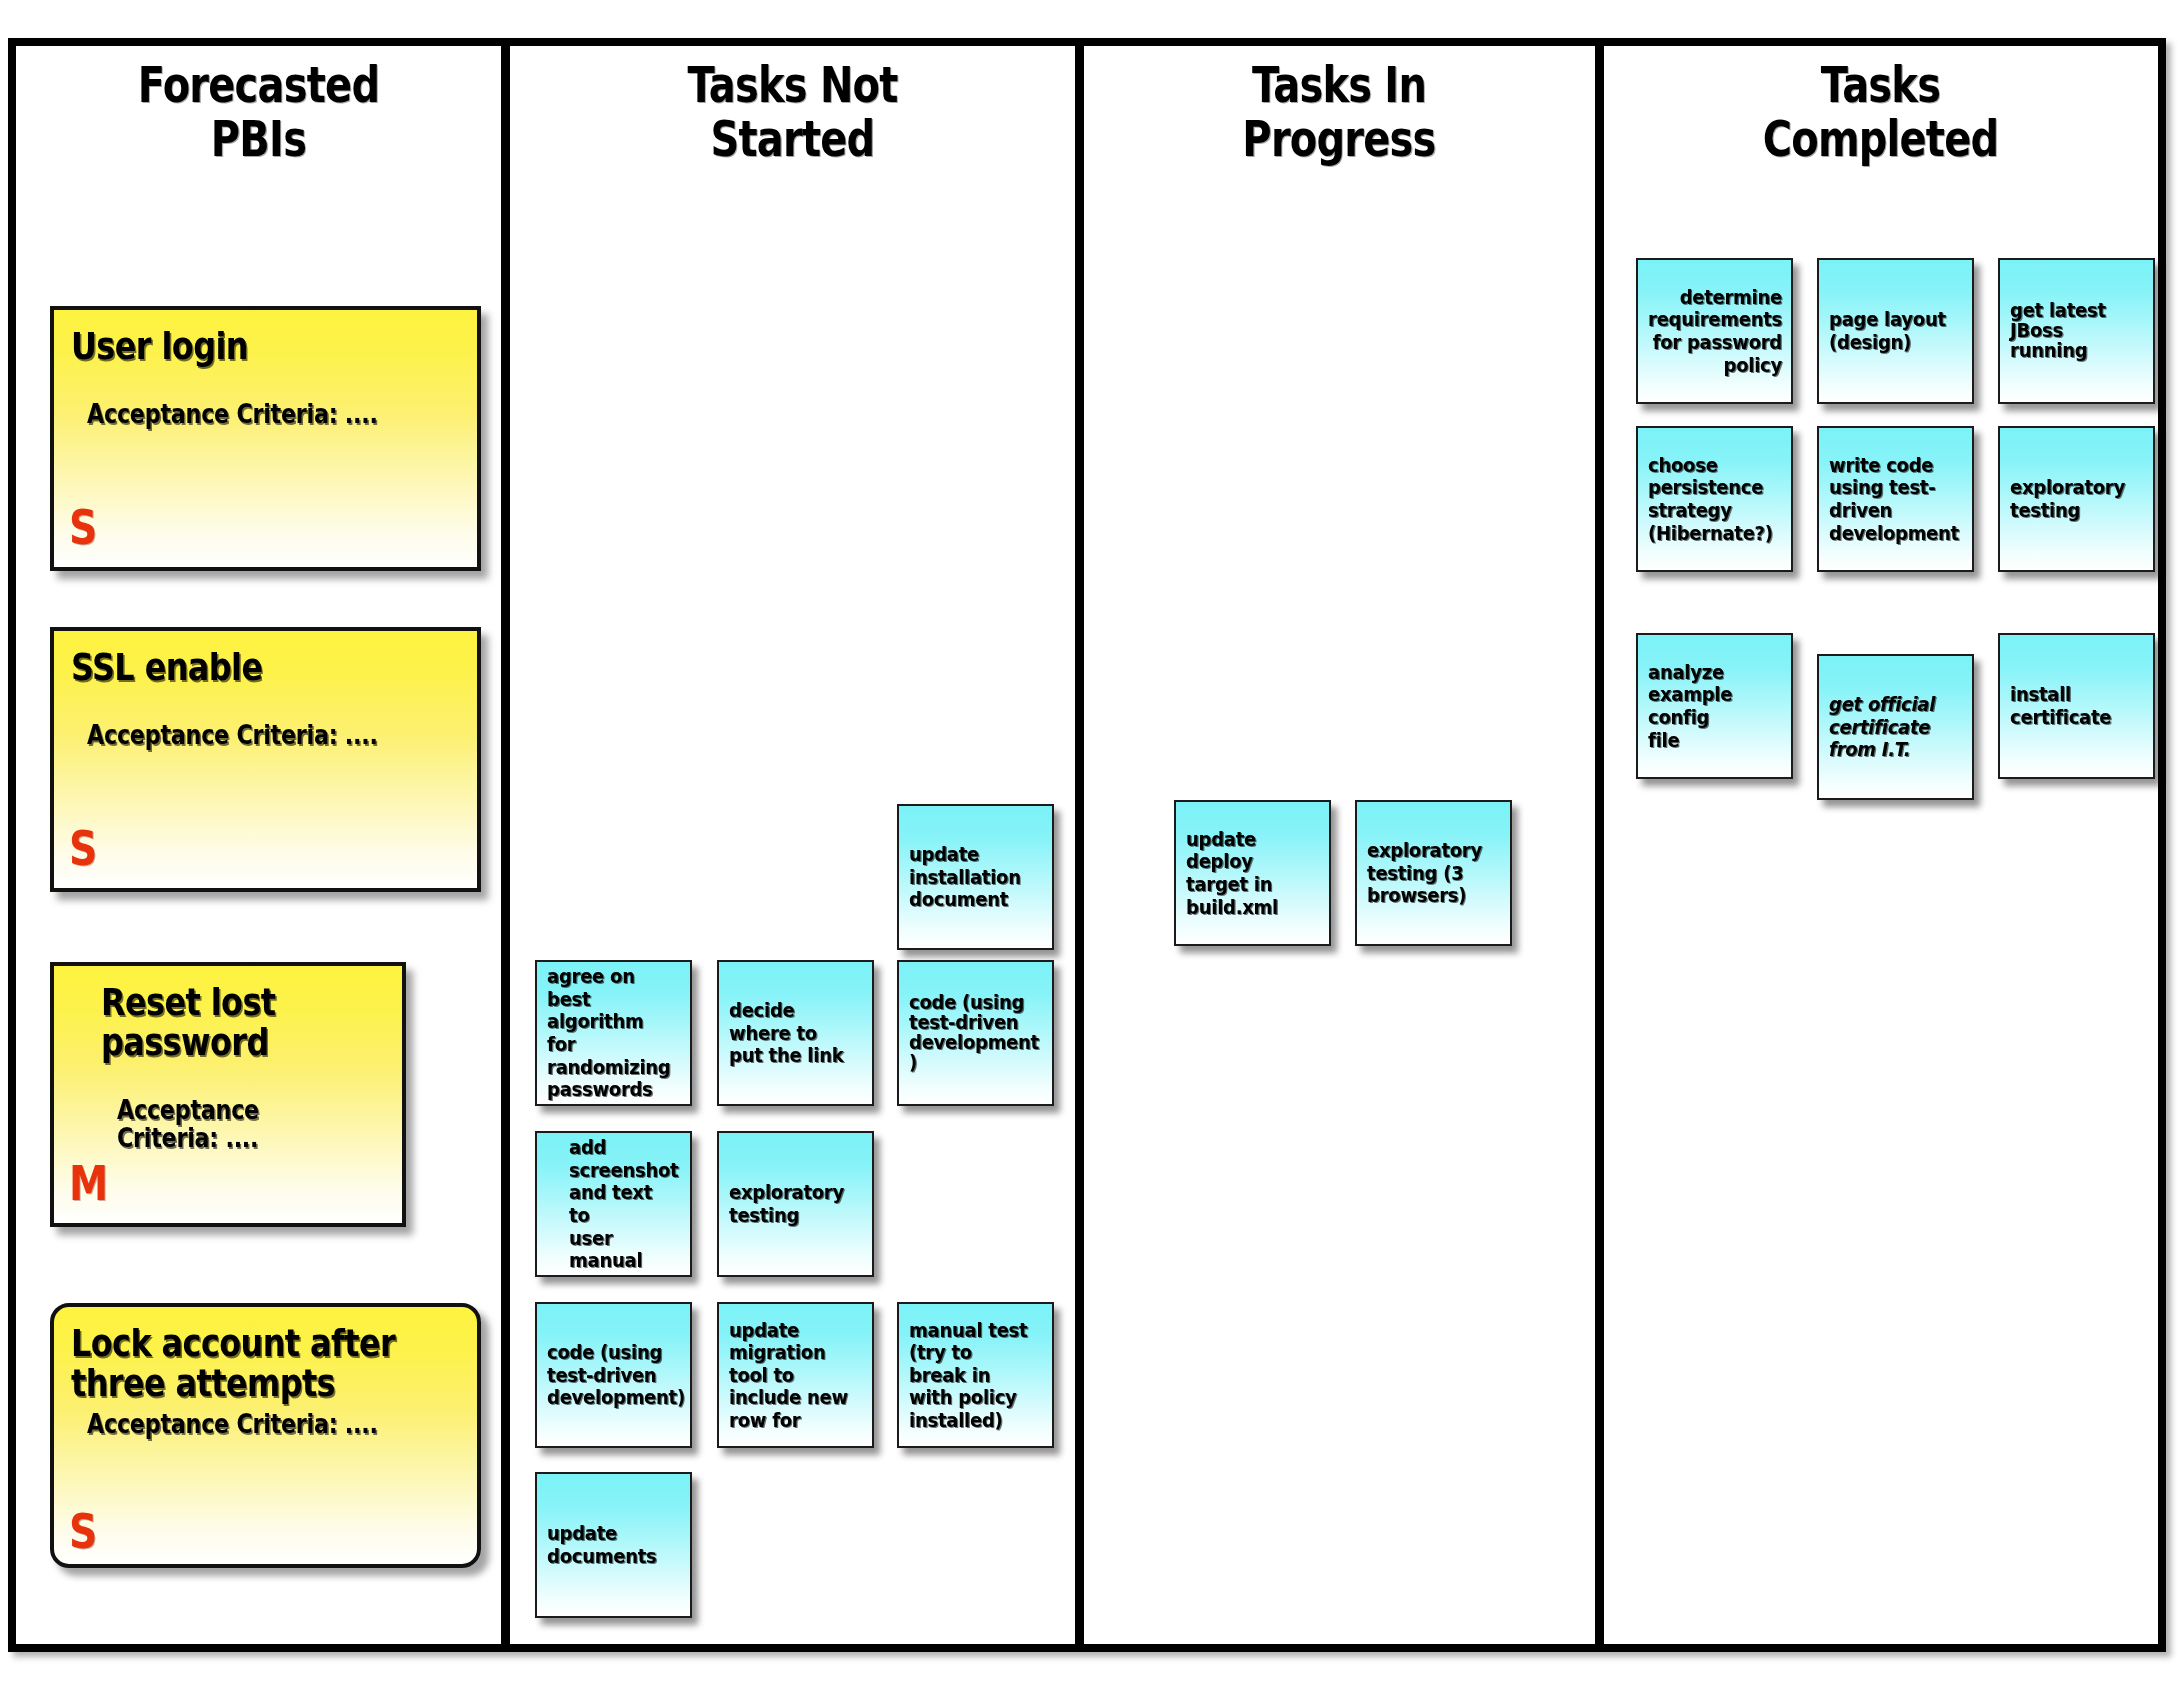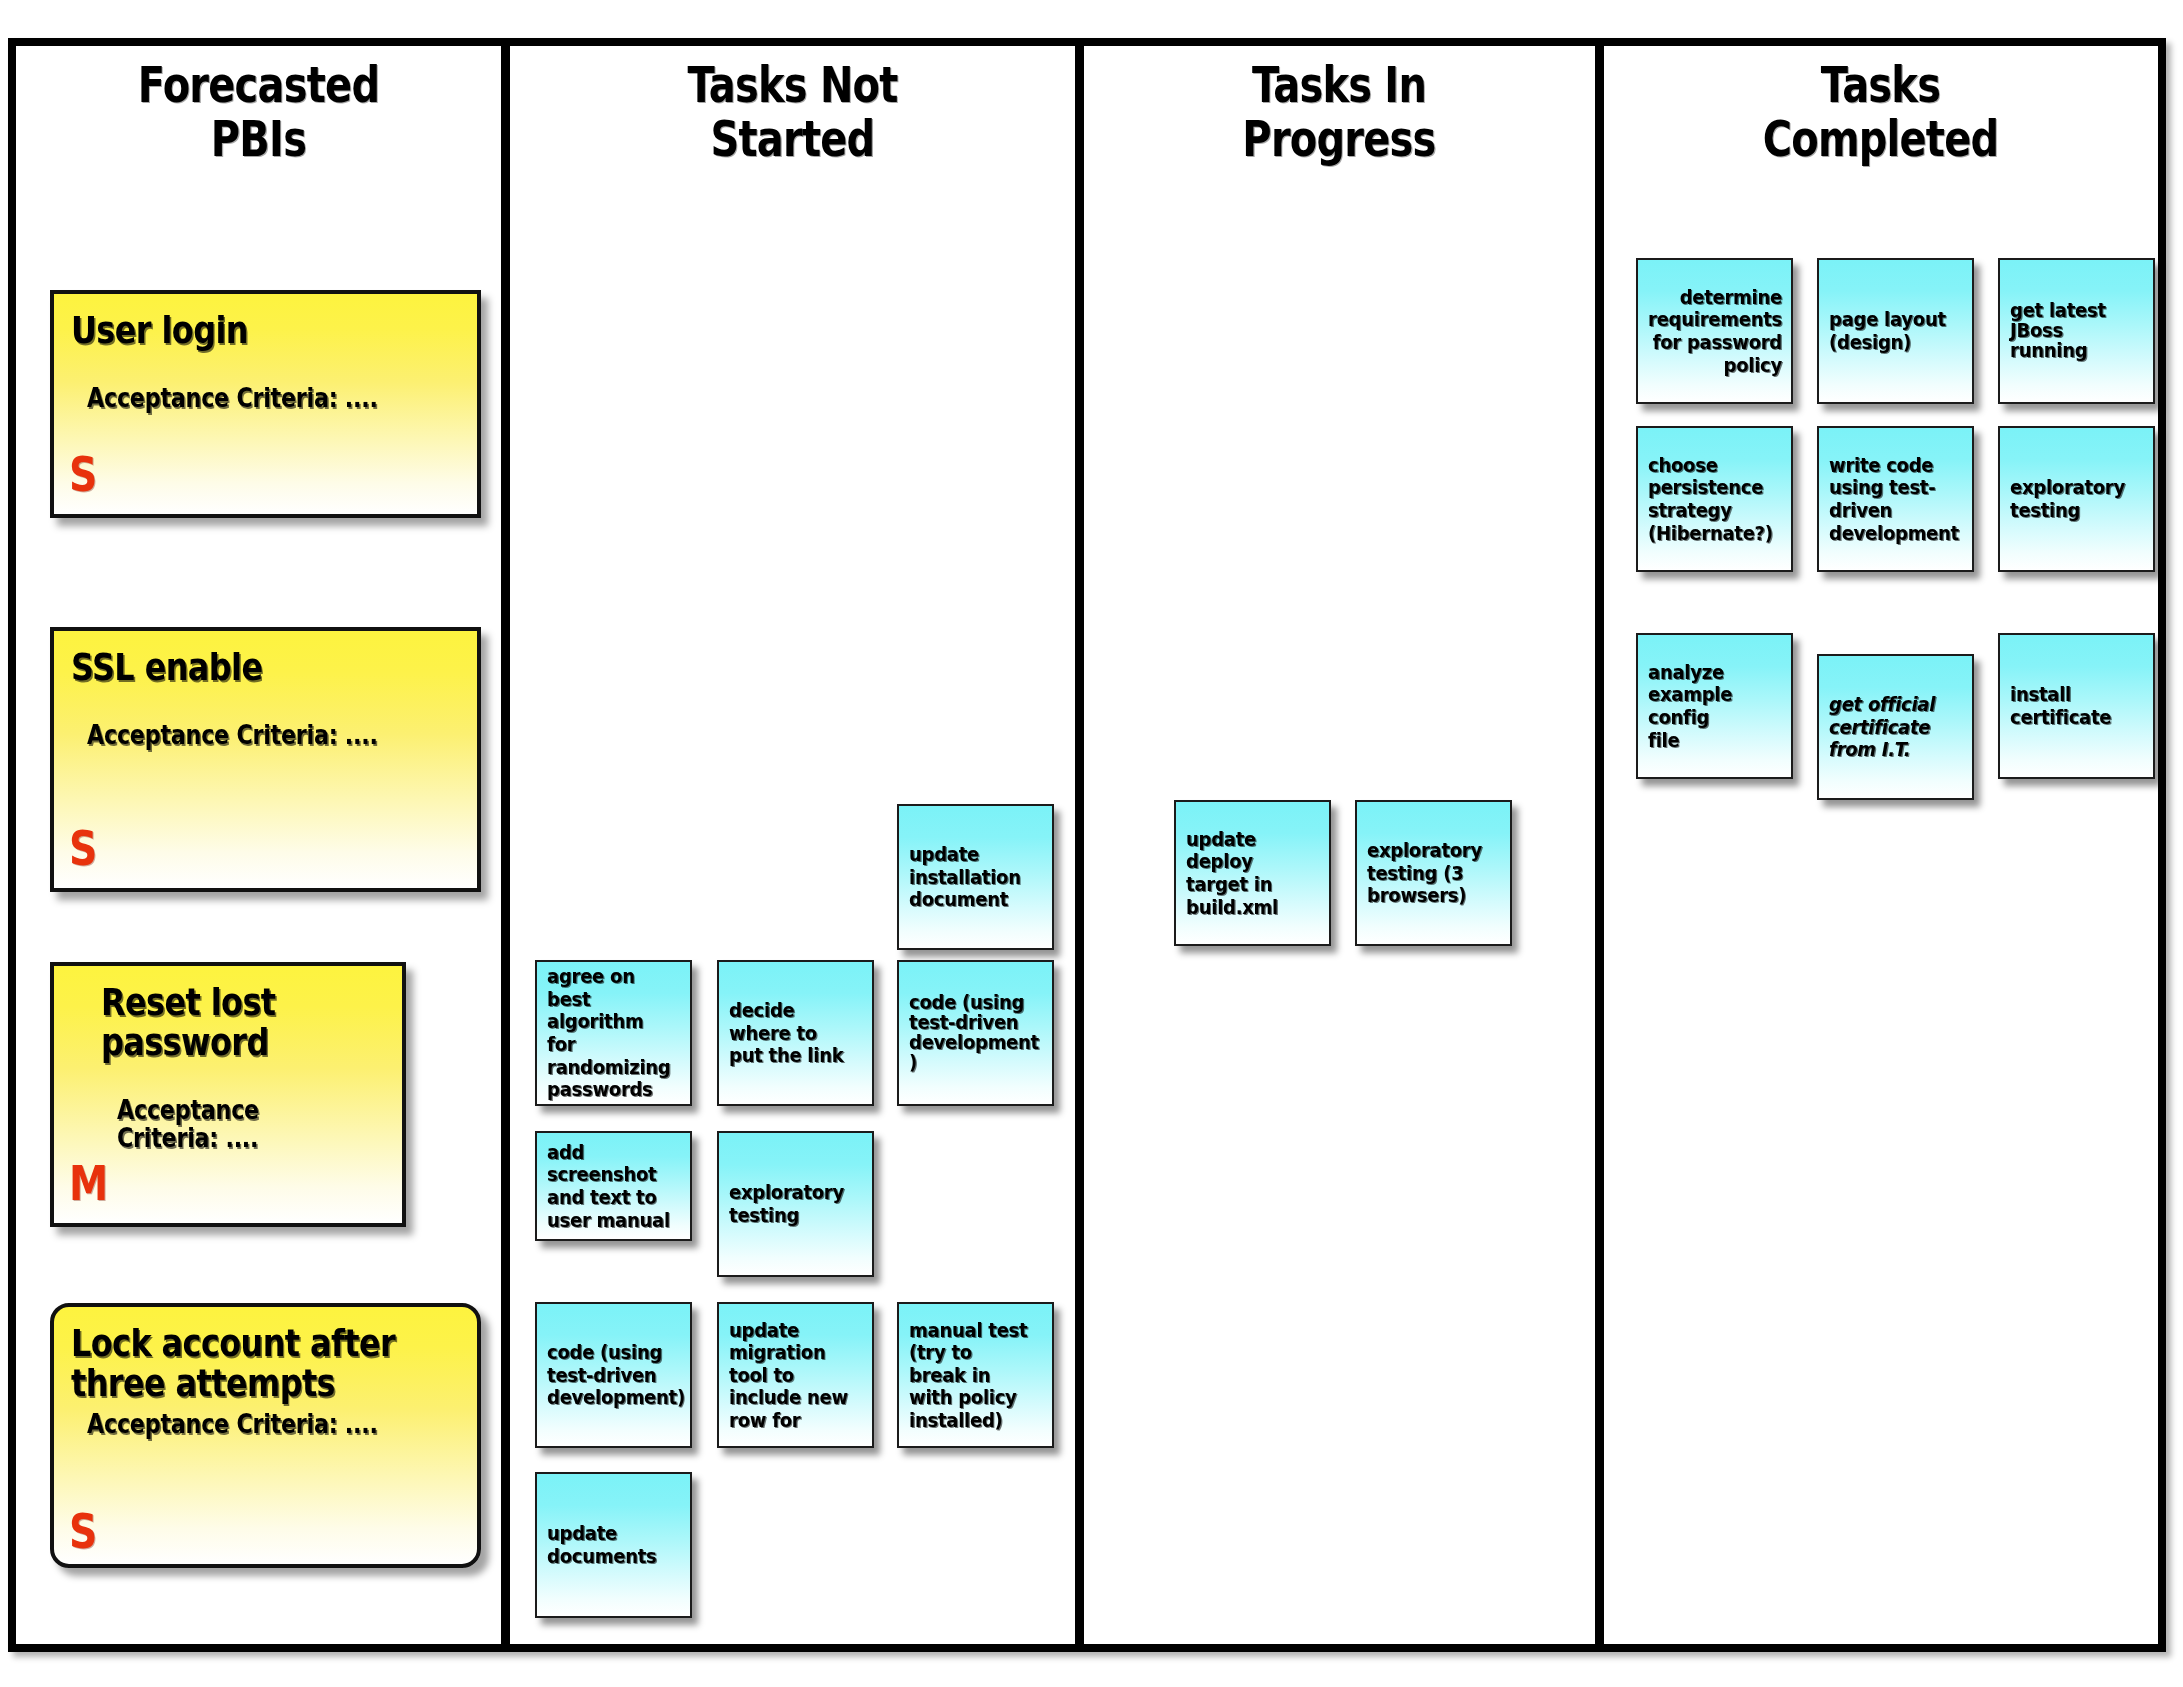--- a/index.html
+++ b/index.html
@@ -151,21 +151,21 @@
 
   <div class="col-header" style="left:494px;  top:12px; width:565px;">Tasks Not
 Started</div>
 
   <div class="col-header" style="left:1067px; top:12px; width:512px;">Tasks In
 Progress</div>
 
   <div class="col-header" style="left:1588px; top:12px; width:553px;">Tasks
 Completed</div>
 
-  <div class="note pbi-card" style="left:34px; top:244px; width:431px; height:228px;">
+  <div class="note pbi-card" style="left:34px; top:260px; width:431px; height:265px;">
     <span class="note-text pbi-title">User login</span>
     <span class="note-text pbi-criteria" style="margin-top:34px;">Acceptance Criteria: ....</span>
     <span class="pbi-size" style="bottom:16px;">S</span>
   </div>
 
   <div class="note pbi-card" style="left:34px; top:581px; width:431px; height:265px;">
     <span class="note-text pbi-title">SSL enable</span>
     <span class="note-text pbi-criteria" style="margin-top:34px;">Acceptance Criteria: ....</span>
     <span class="pbi-size" style="bottom:16px;">S</span>
   </div>
@@ -202,21 +202,21 @@
 passwords</span>
   </div>
 
   <div class="note task-card tight" style="left:881px; top:914px; width:157px; height:146px;">
     <span class="note-text">code (using
 test-driven
 development
 )</span>
   </div>
 
-  <div class="note task-card" style="left:519px;  top:1085px; width:157px; height:110px;">
+  <div class="note task-card" style="left:519px;  top:1085px; width:157px; height:146px;padding-left:22px;">
     <span class="note-text">add
 screenshot
 and text to
 user manual</span>
   </div>
 
   <div class="note task-card" style="left:701px; top:1085px; width:157px; height:146px;">
     <span class="note-text">exploratory
 testing</span>
   </div>

